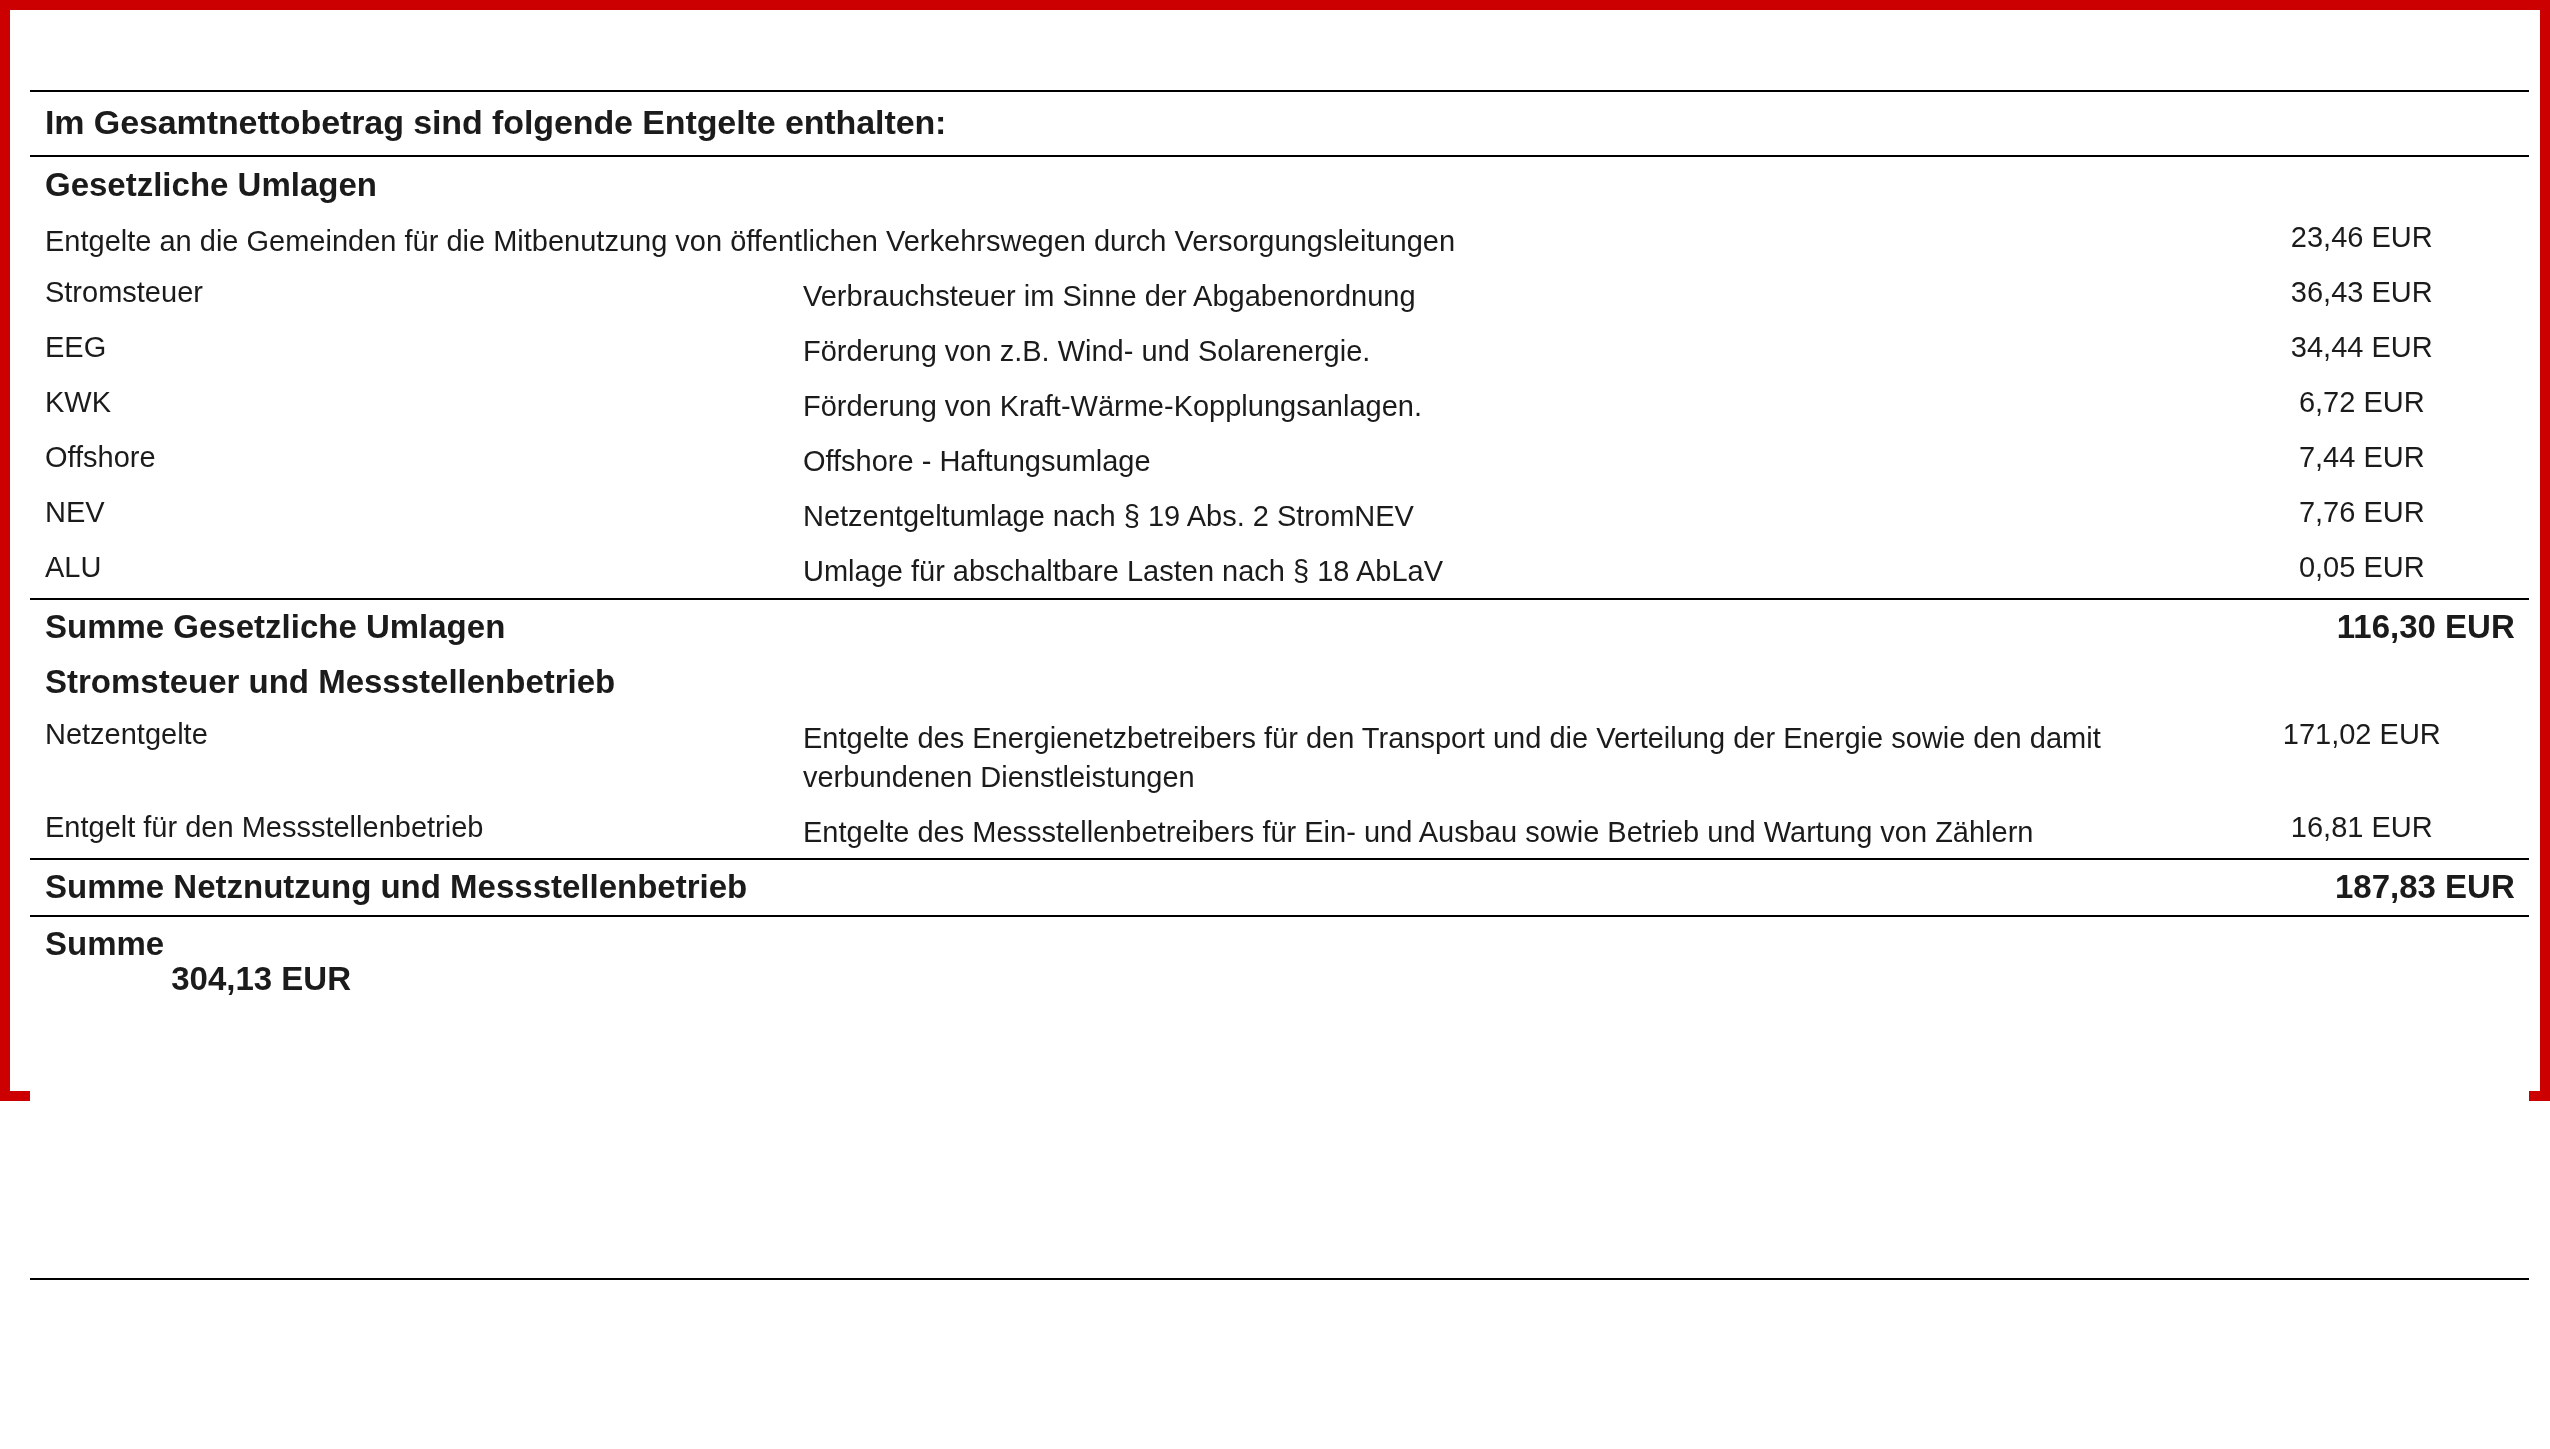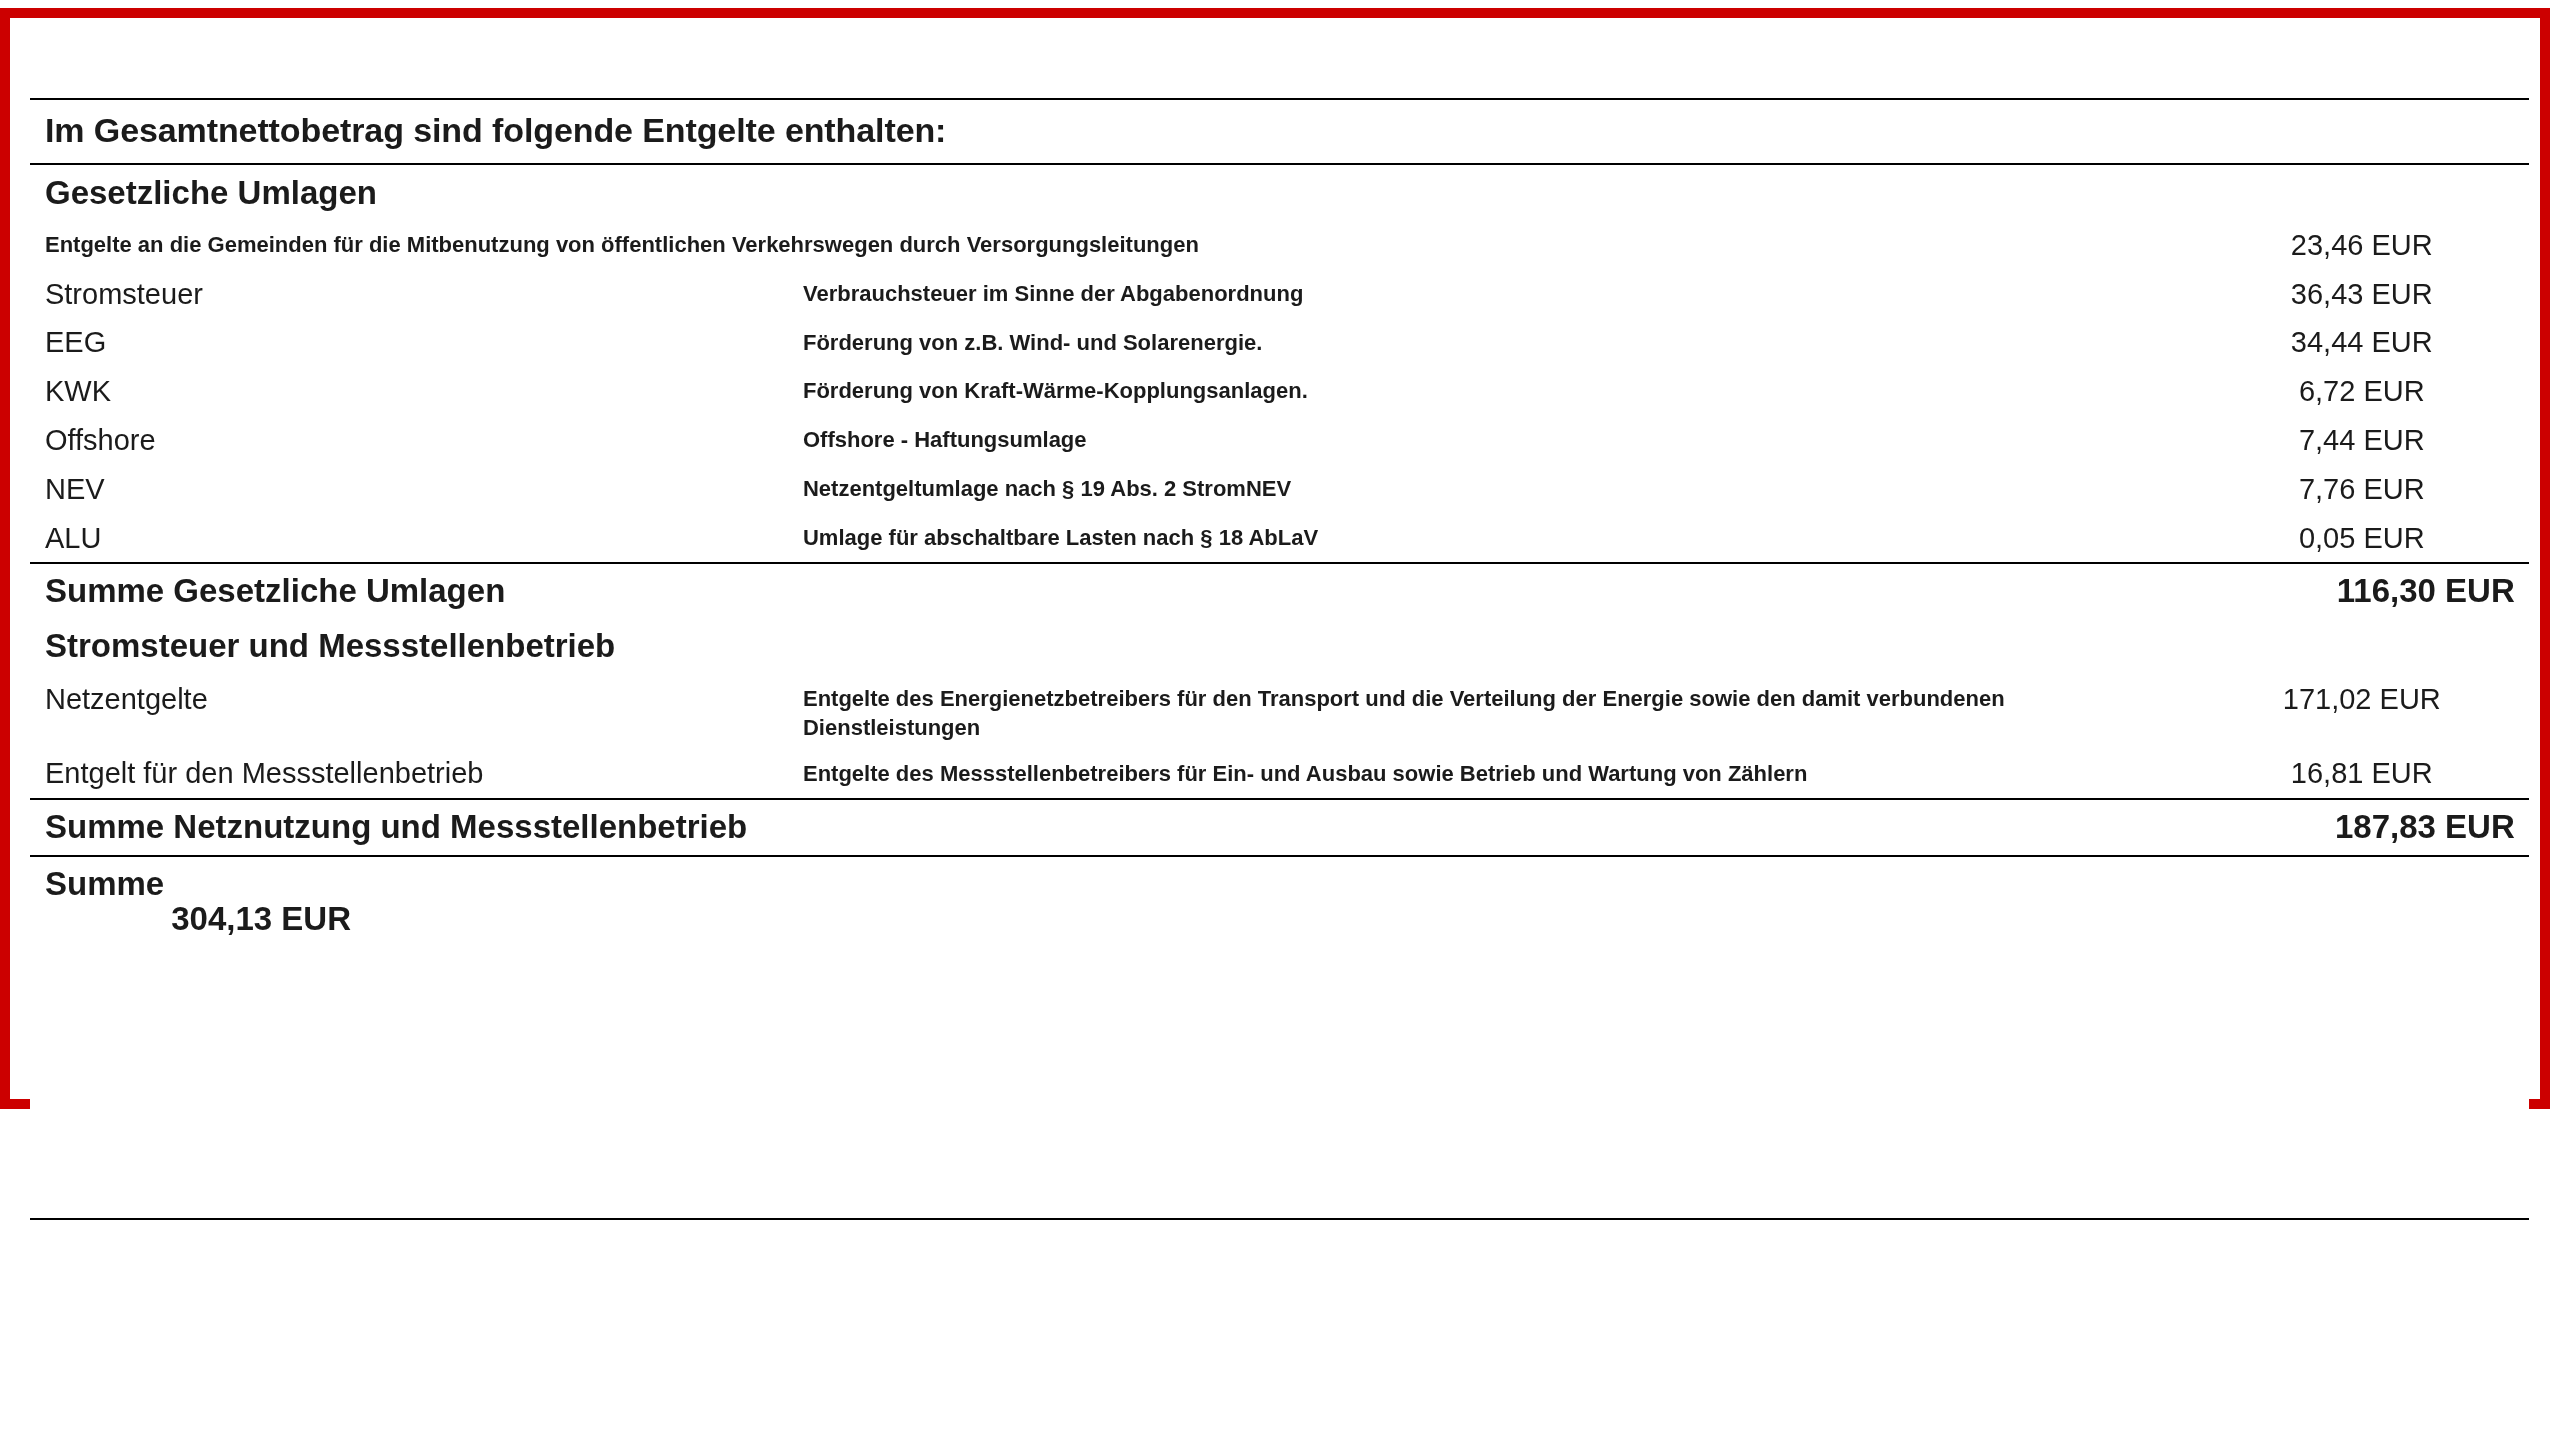--- a/index.html
+++ b/index.html
@@ -17,21 +17,20 @@
 
   
   .page-frame {
     box-sizing: border-box;
     width: 2550px;
     height: 1101px;
     border: 10.2px solid #cc0000;
     background: #ffffff;
     padding: 8px;
     position: relative;
-    margin-top: 8px;
   }
 
   .page-inner {
     box-sizing: border-box;
     position: absolute;
     left: 10.2px;
     right: 10.2px;
     top: 10.2px;
     bottom: 10.2px;
     background: #ffffff;
@@ -85,25 +84,24 @@
     box-sizing: border-box;
     width: 758px;
     flex: 0 0 758px;
     font-size: 29px;
     line-height: 1.18;
     padding-right: 14.6px;
   }
   .col-desc {
     box-sizing: border-box;
     flex: 1 1 auto;
-    font-size: 22px;
+    font-size: 29px;
     line-height: 1.32;
     padding-right: 22px;
     padding-top: 2.2px;
-    font-weight: bold;
   }
   .col-amount {
     box-sizing: border-box;
     width: 306px;
     flex: 0 0 306px;
     font-size: 29px;
     line-height: 1.18;
     text-align: center;
     white-space: nowrap;
   }

